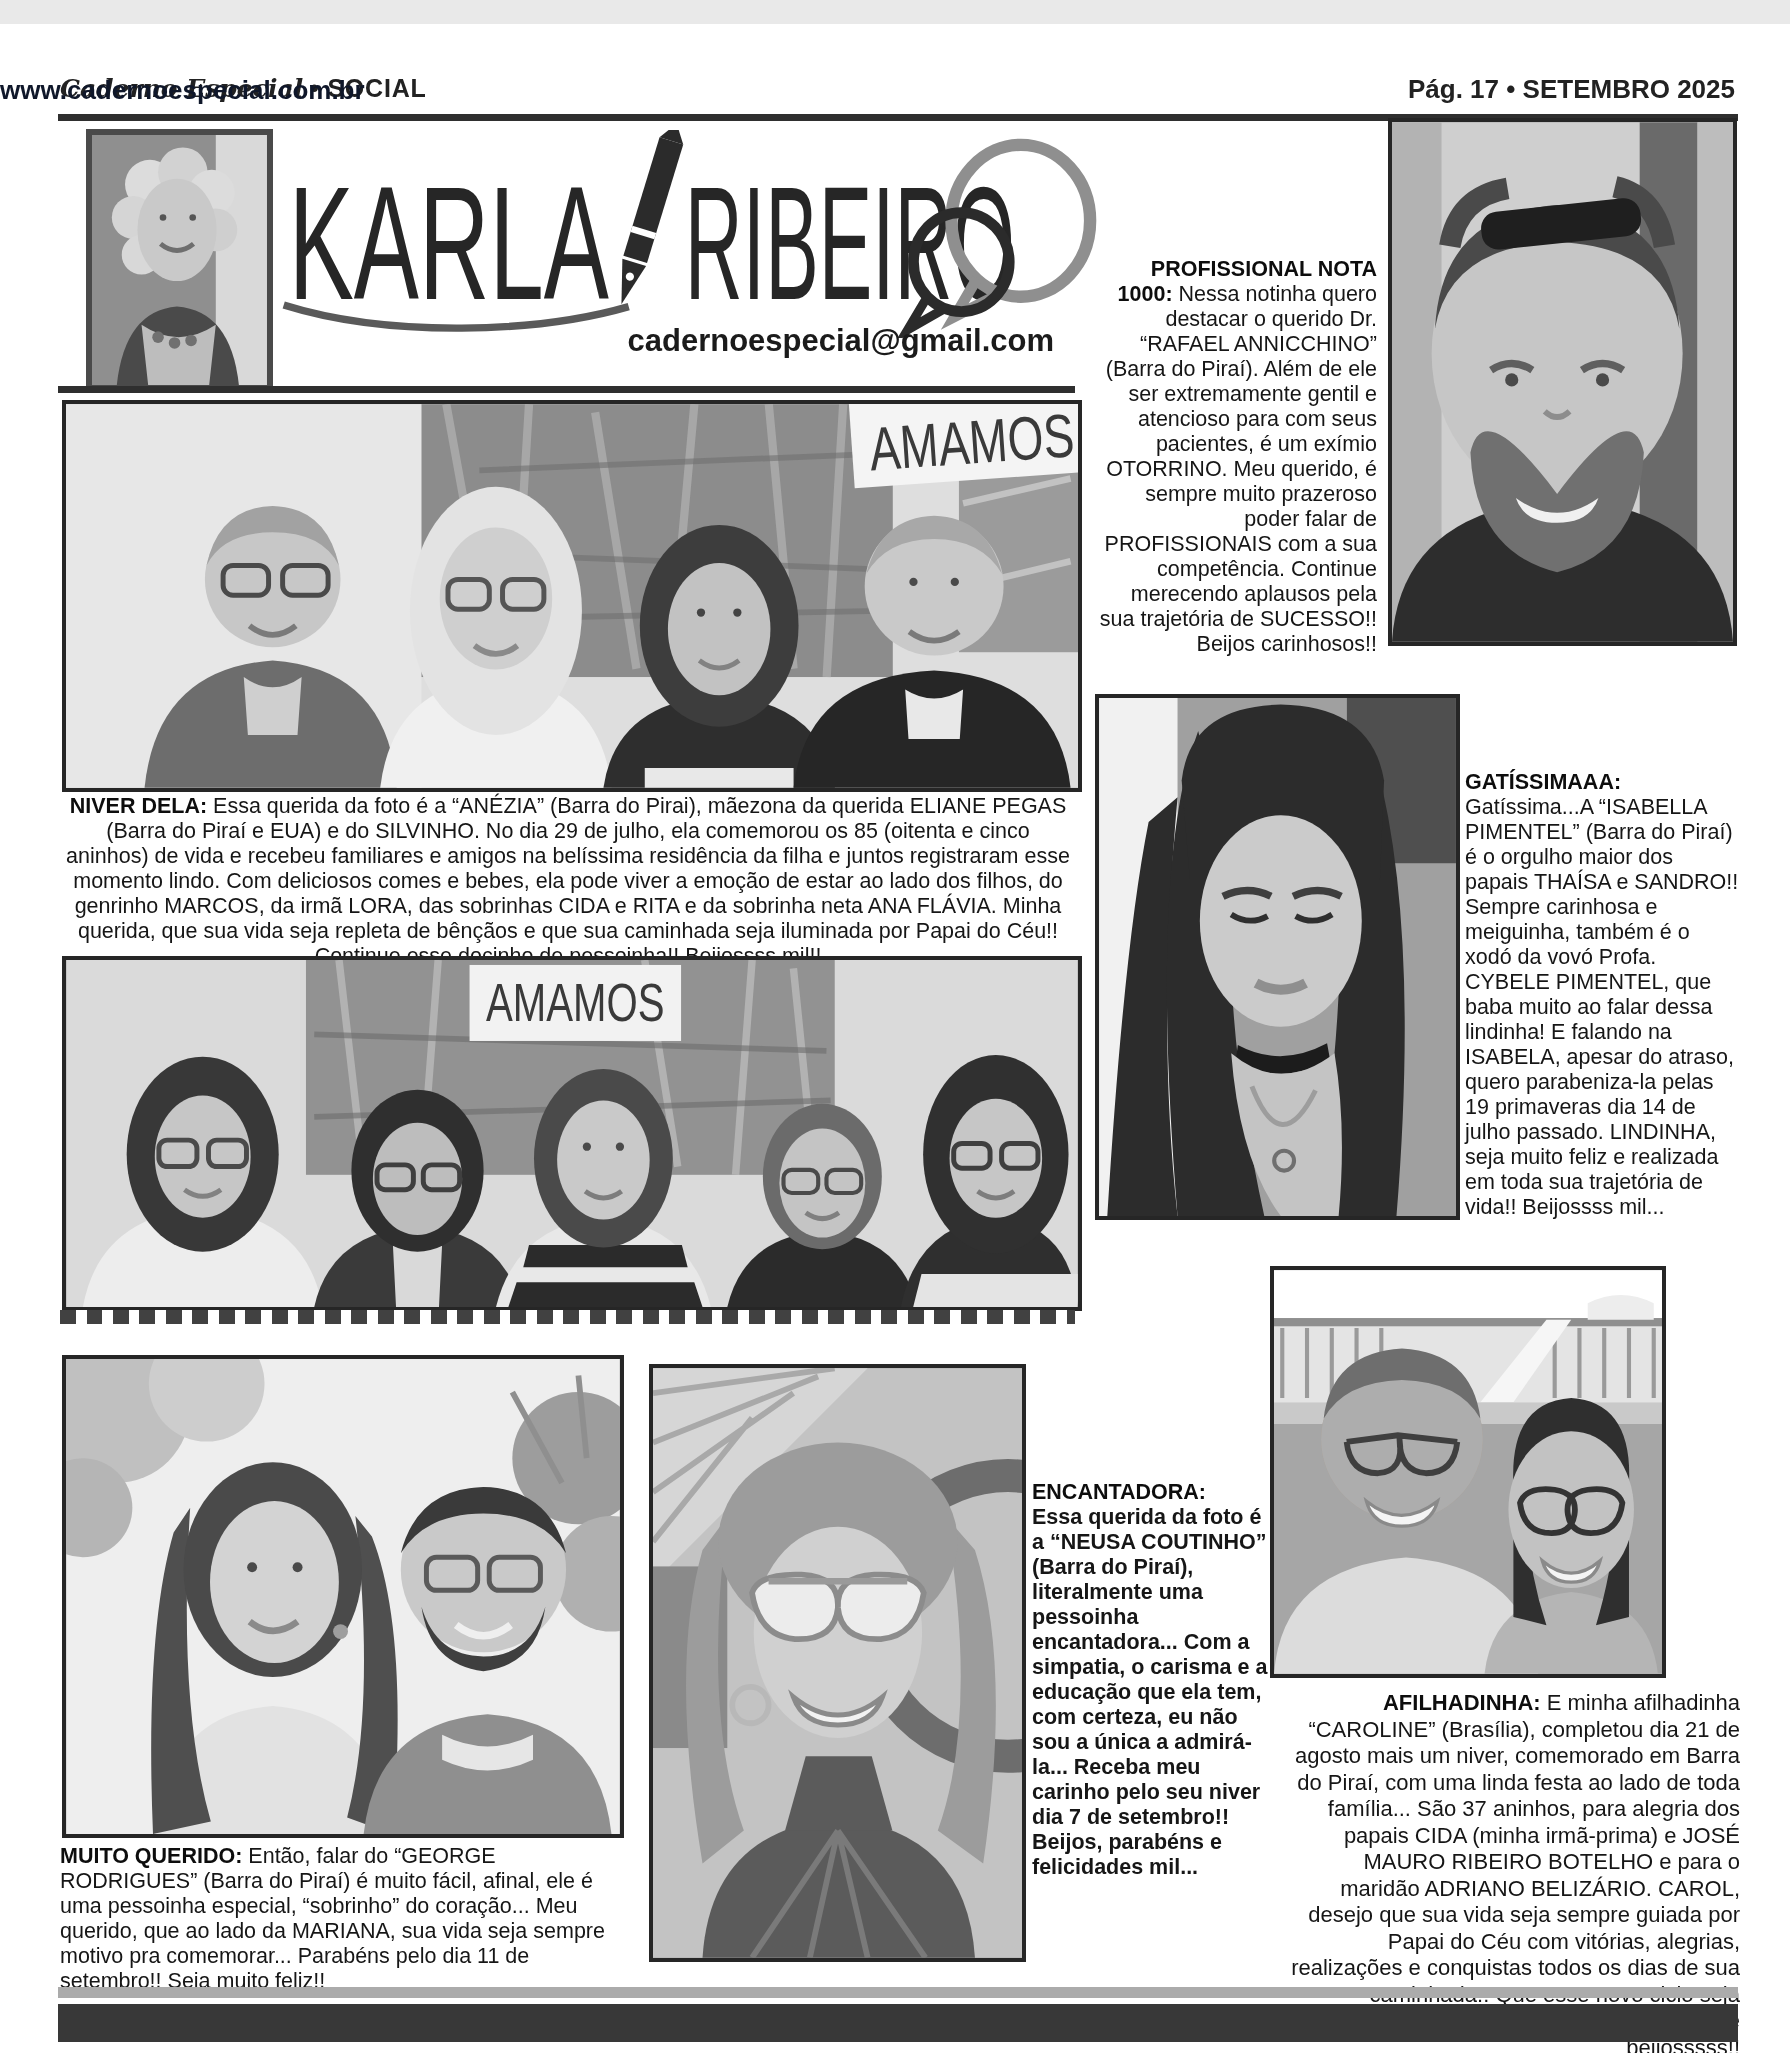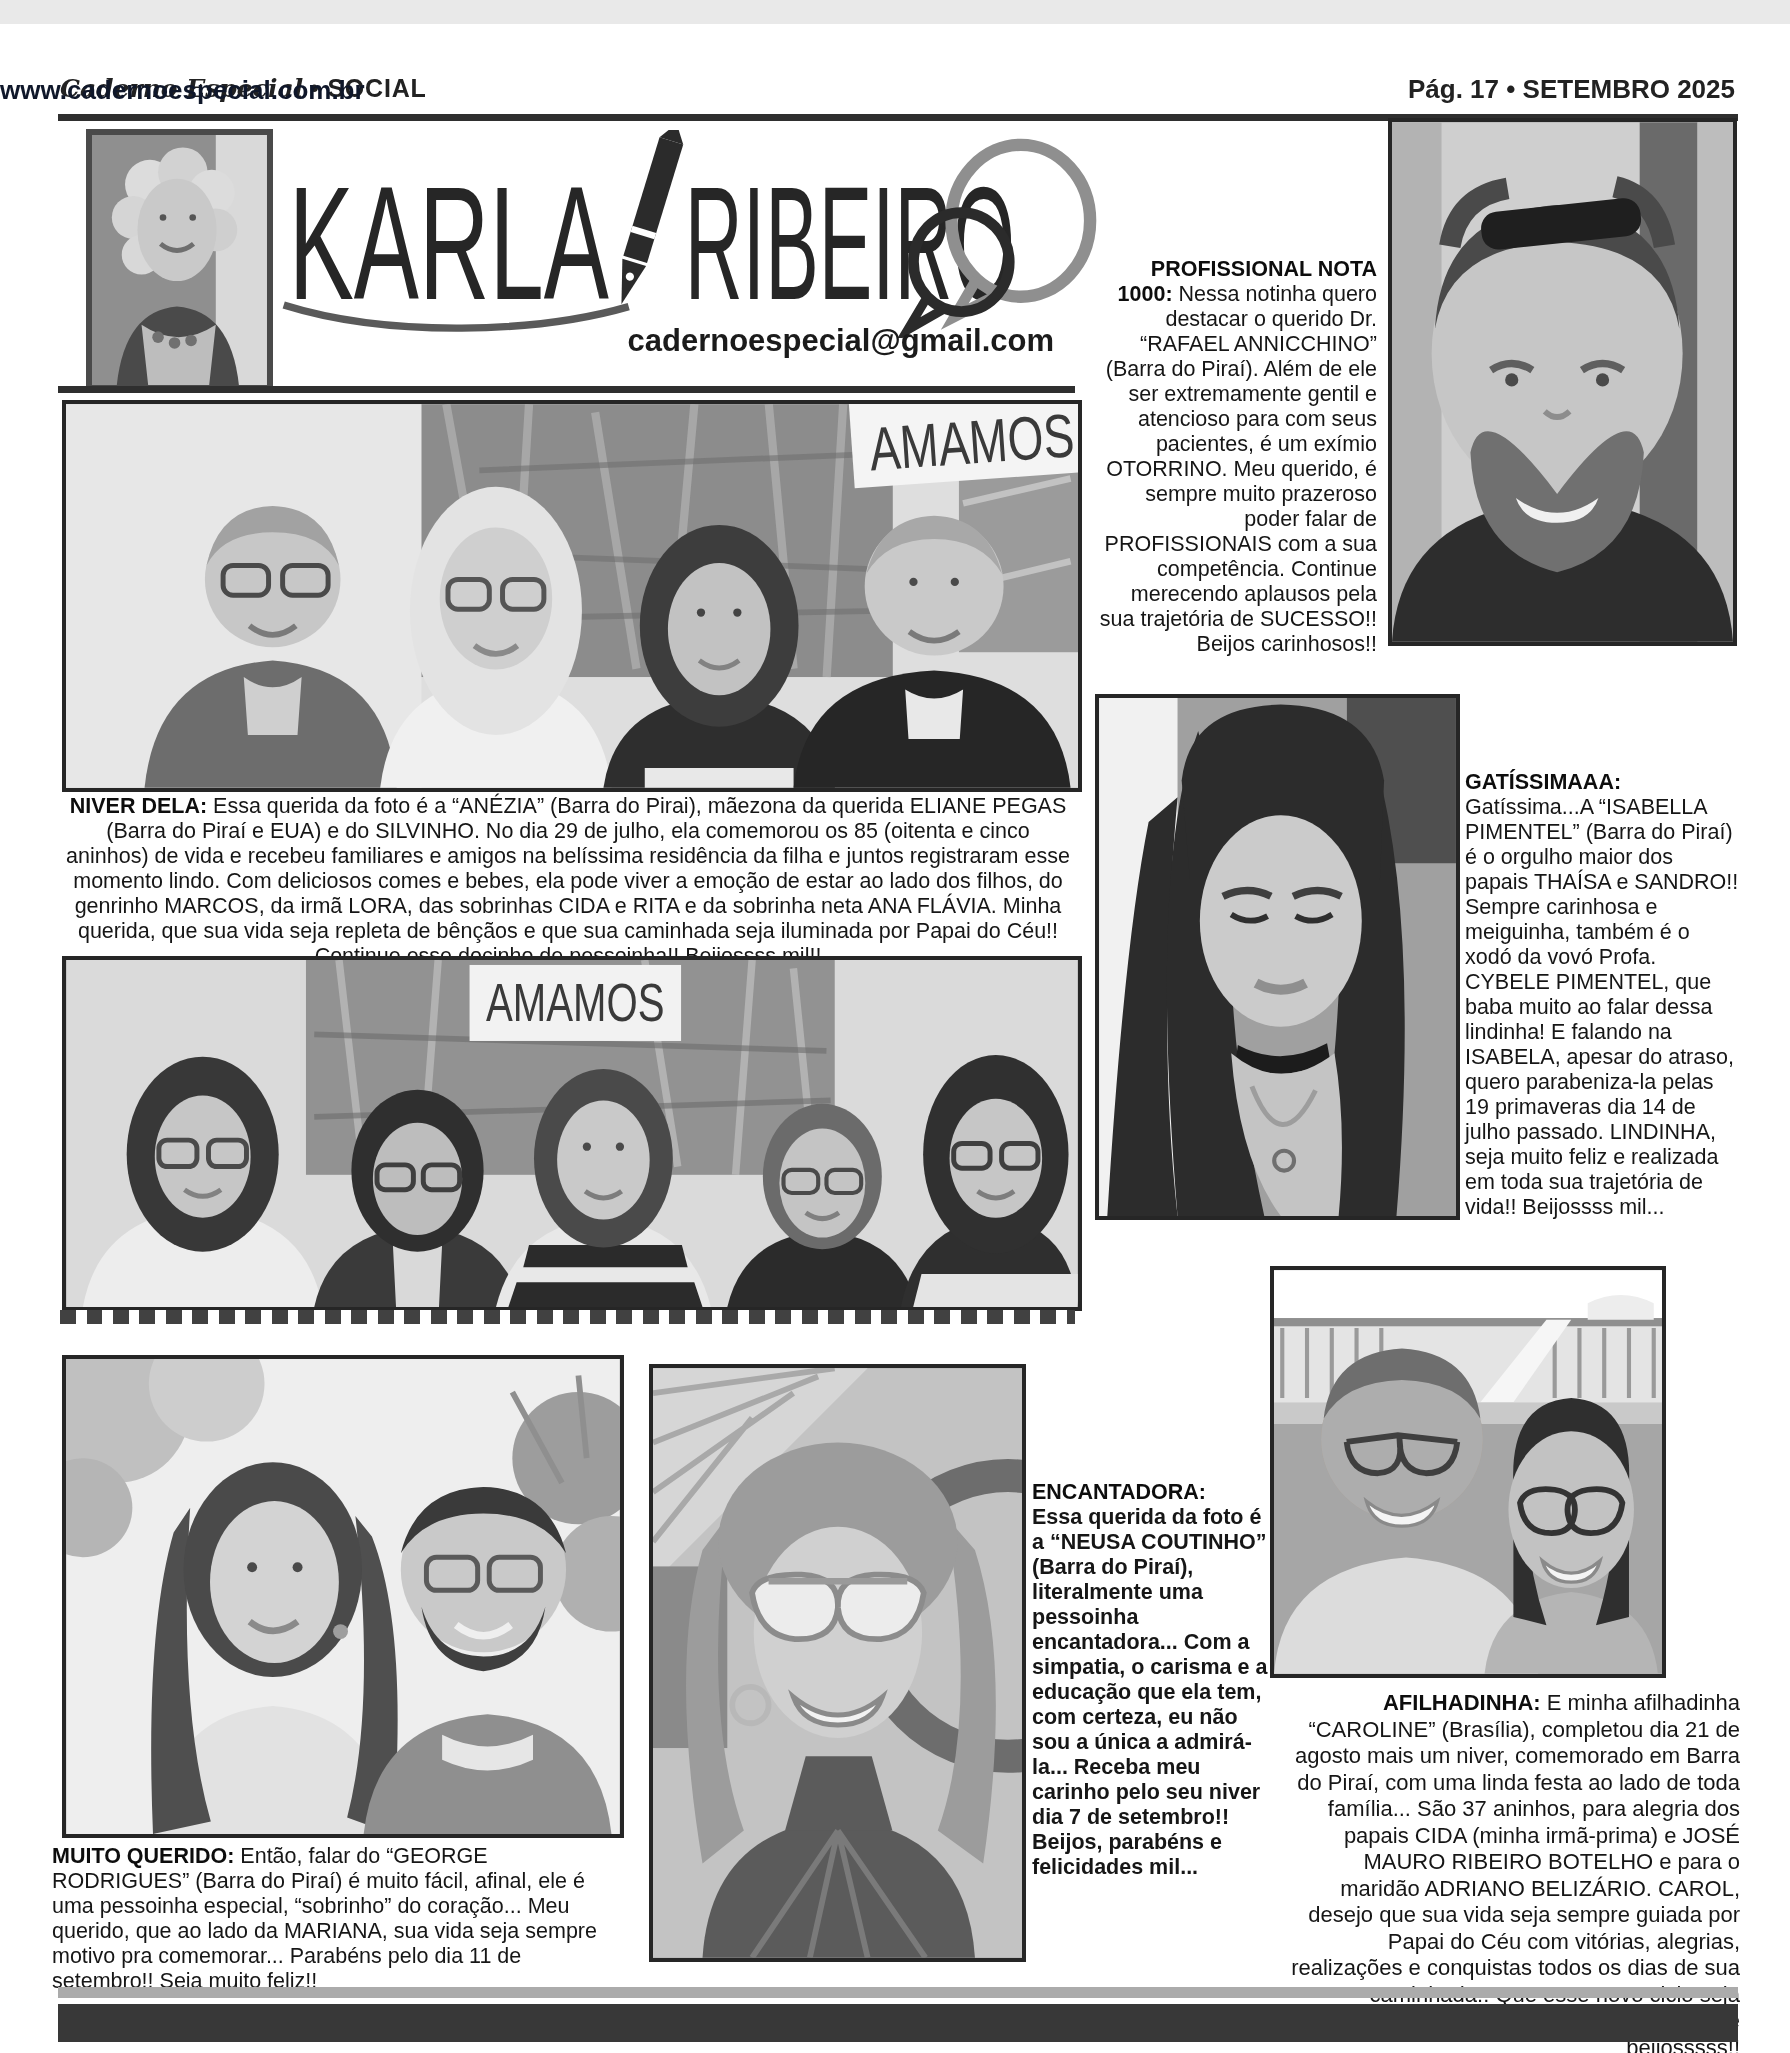--- a/index.html
+++ b/index.html
@@ -270,21 +270,21 @@
         </g>
         <path d="M170 398 q54 44 108 0 q-12 34-54 34 q-42 0-54-34 Z" fill="#f2f2f2" stroke="#8a8a8a" stroke-width="6"></path>
         <circle cx="118" cy="408" r="22" fill="none" stroke="#b8b8b8" stroke-width="7"></circle>
         <path d="M60 714 Q70 560 224 545 Q380 560 390 714 Z" fill="#5b5b5b"></path>
         <path d="M185 470 L265 470 L290 560 L160 560 Z" fill="#5b5b5b"></path>
         <path d="M224 560 L120 714 M224 560 L190 714 M224 560 L260 714 M224 560 L330 714" stroke="#7a7a7a" stroke-width="7"></path>
       </g>
     </svg>
   </div>
 
-  <div class="abs article t-left" style="left:52px;top:1820px;width:572px;">
+  <div class="abs article t-left" style="left:60px;top:1820px;width:572px;">
     <b>MUITO QUERIDO: </b>
     <span>Então, falar do “GEORGE RODRIGUES” (Barra do Piraí) é muito fácil, afinal, ele é uma pessoinha especial, “sobrinho” do coração... Meu querido, que ao lado da MARIANA, sua vida seja sempre motivo pra comemorar... Parabéns pelo dia 11 de setembro!! Seja muito feliz!!</span>
   </div>
 
   <div class="abs article t-left title-block" style="left:1032px;top:1456px;width:245px;font-weight:bold;">
     <b>ENCANTADORA: </b>
     <span>Essa querida da foto é a “NEUSA COUTINHO” (Barra do Piraí), literalmente uma pessoinha encantadora... Com a simpatia, o carisma e a educação que ela tem, com certeza, eu não sou a única a admirá-la... Receba meu carinho pelo seu niver dia 7 de setembro!! Beijos, parabéns e felicidades mil...</span>
   </div>
 
   <div class="abs article t-right" style="left:1099px;top:233px;width:278px;">

